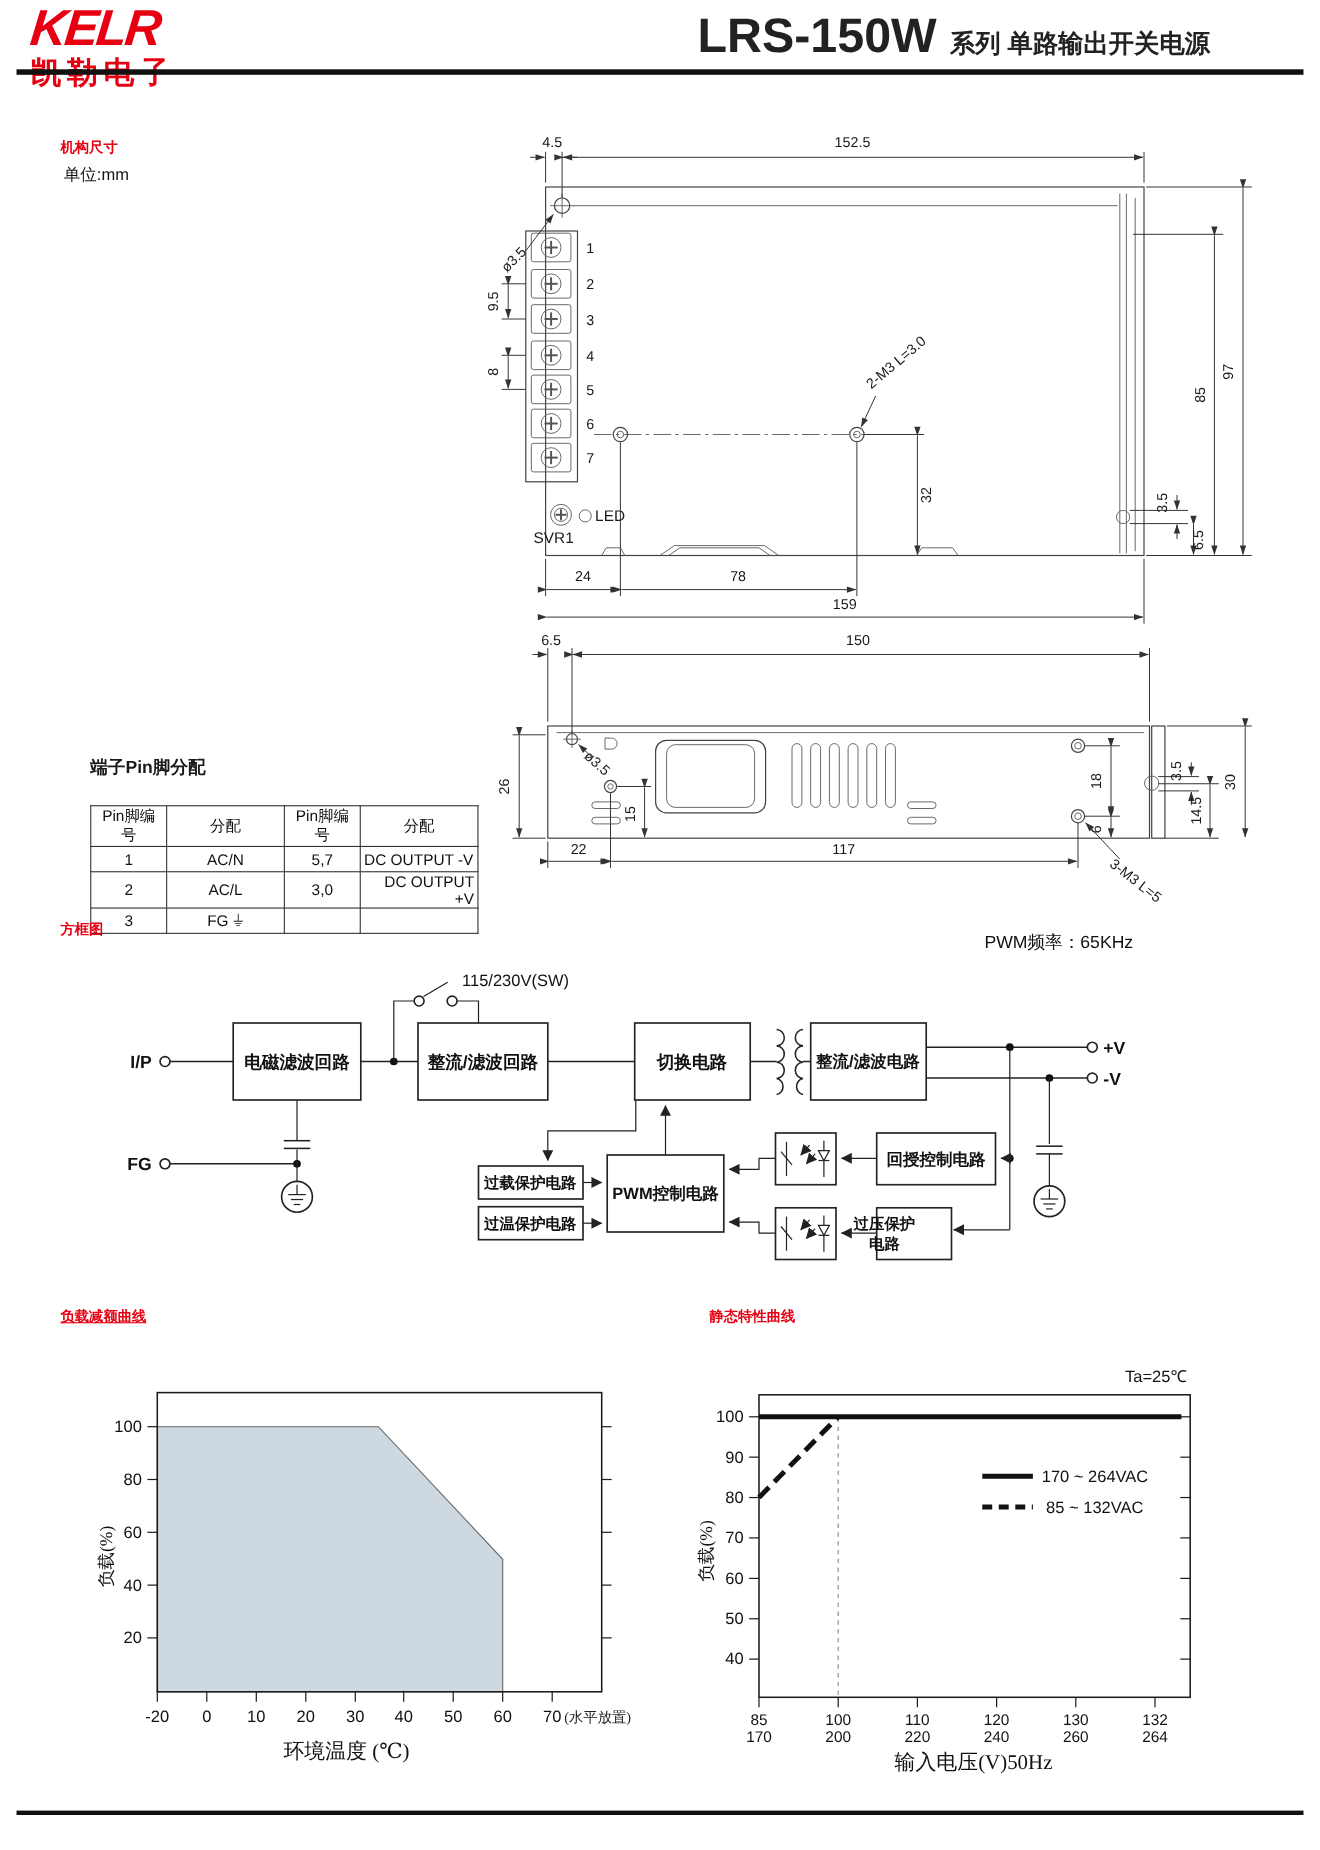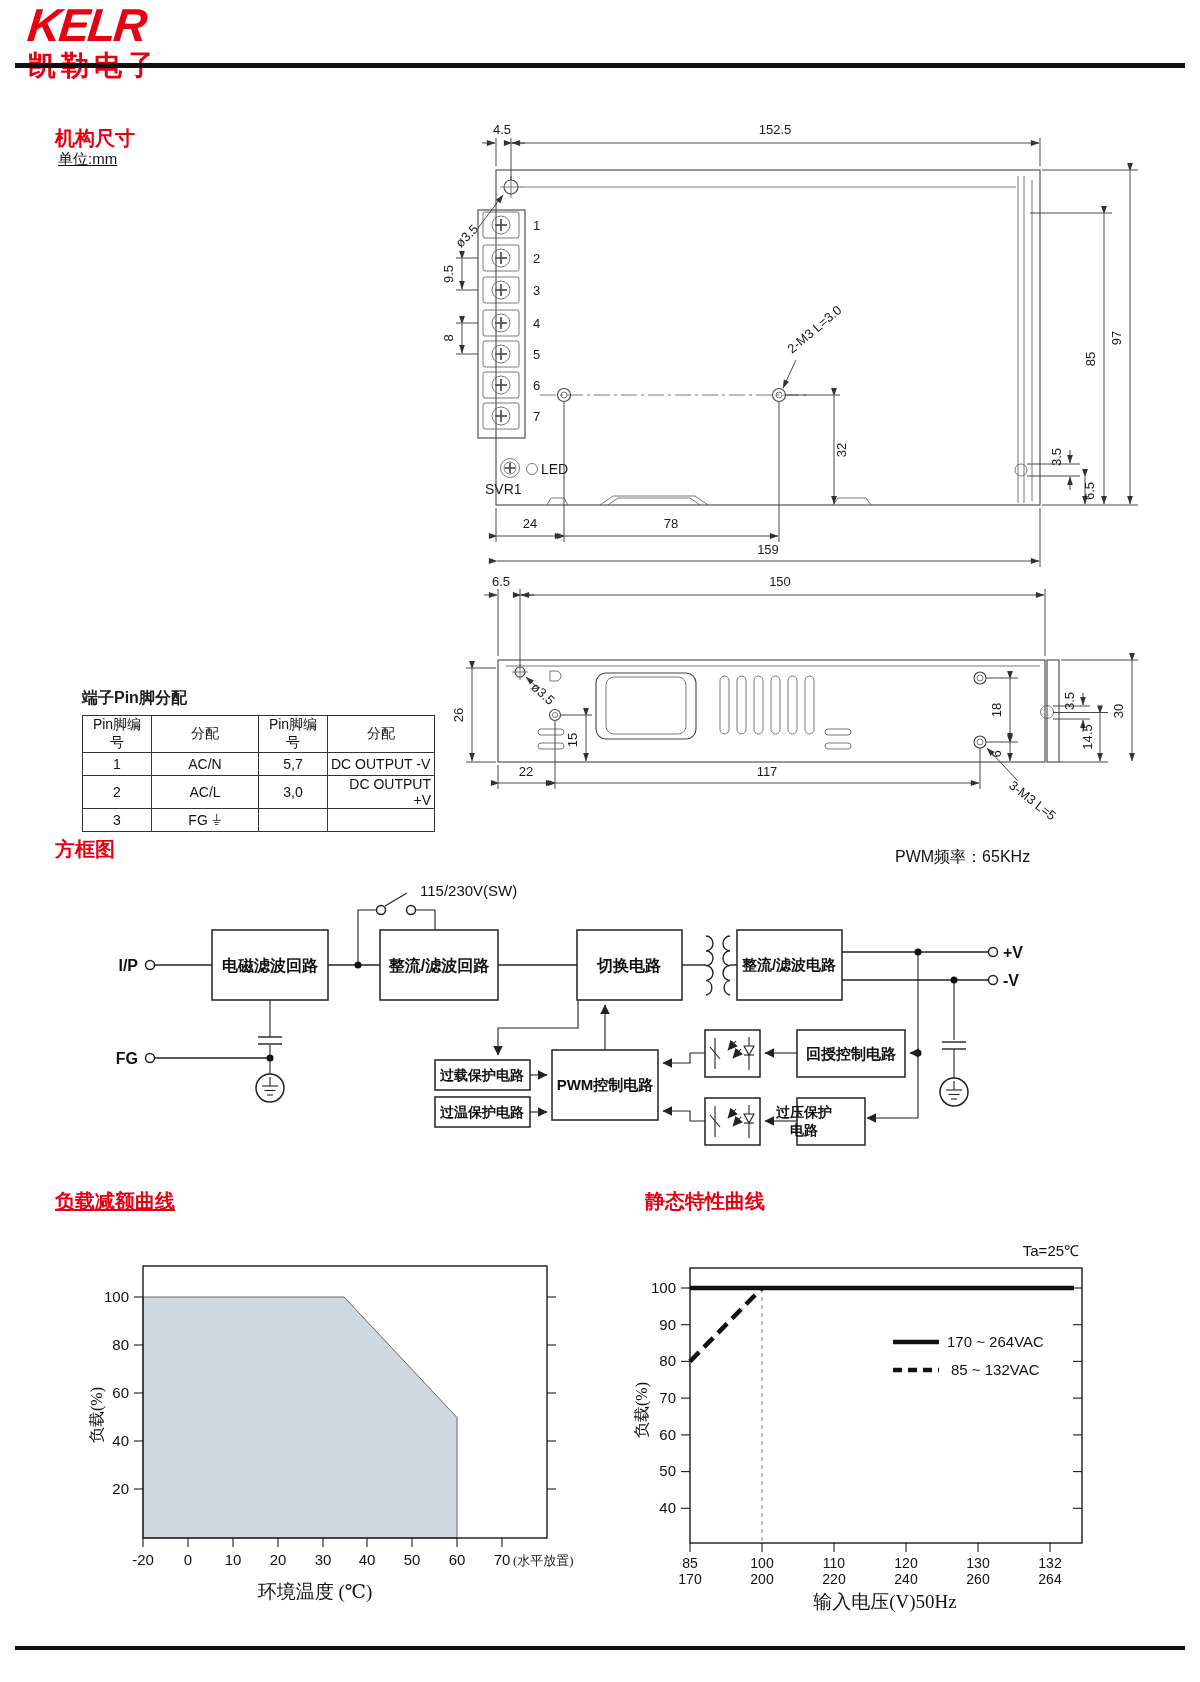--- a/index.html
+++ b/index.html
@@ -10,21 +10,21 @@
   .logo-en{display:block;font-size:46px;font-weight:bold;font-style:italic;color:#e60012;
            letter-spacing:-2px;line-height:1;transform:skewX(-6deg);}
   .logo-cn{display:block;font-size:28px;font-weight:bold;color:#e60012;letter-spacing:5px;
            line-height:1.1;margin-top:3px;}
   .titleblock{top:8px;left:520px;width:580px;display:flex;align-items:baseline;
               justify-content:flex-end;gap:12px;}
   .model{font-size:44px;font-weight:bold;color:#222;}
   .series{font-size:23px;font-weight:bold;color:#222;}
   .rule{left:15px;width:1170px;background:#111;}
   
-  .sec{color:#e60012;font-weight:bold;font-size:20px;}
+  .sec{color:#e60012;font-weight:bold;font-size:13px;}
   .plain{font-size:15px;color:#111;}
   
   .pintable{border-collapse:collapse;font-size:14px;color:#111;}
   .pintable td,.pintable th{border:1.2px solid #333;height:22px;text-align:center;
       font-weight:normal;padding:0 3px;}
   
   svg{position:absolute;overflow:visible;}
   .ln{stroke:#444;stroke-width:1.1;fill:none;}
   .lnt{stroke:#555;stroke-width:.8;fill:none;}
   .dim{stroke:#333;stroke-width:.9;fill:none;}
@@ -55,24 +55,28 @@
 </style>
 </head>
 <body>
 
 <div class="page">
 
   <div class="abs" style="top:2px;left:28px;">
     <span class="logo-en">KELR</span>
     <span class="logo-cn">凯勒电子</span>
   </div>
+  <div class="abs titleblock">
+    <span class="model">LRS-150W</span>
+    <span class="series">系列 单路输出开关电源</span>
+  </div>
   <div class="abs rule" style="top:63px;height:5px;"></div>
 
   <div class="abs sec" style="top:125px;left:55px;">机构尺寸</div>
-  <div class="abs plain" style="top:150px;left:58px;text-decoration:underline;">单位:mm</div>
+  <div class="abs plain" style="top:150px;left:58px;">单位:mm</div>
 
   <svg viewBox="0 0 700 475" style="left:440px;top:98px;width:700px;height:475px;">
     <defs>
       <marker id="tvE" orient="auto" markerWidth="11" markerHeight="8" refX="9.5" refY="4">
         <path d="M0.5,0.8 L10,4 L0.5,7.2 z" fill="#333"></path>
       </marker>
     </defs>
     <g>
       <rect x="56" y="72" width="544" height="335" class="ln" fill="#fff"></rect>
       <line x1="578" y1="78" x2="578" y2="405" class="lnt"></line>
@@ -191,21 +195,21 @@
         <line x1="587" y1="378" x2="640" y2="378" class="dim"></line>
       <line x1="630" y1="352" x2="630" y2="365" class="dim" marker-end="url(#tvE)"></line>
       <line x1="630" y1="392" x2="630" y2="379" class="dim" marker-end="url(#tvE)"></line>
       <text transform="translate(621,359) rotate(-90)" class="dt">3.5</text>
       <line x1="645" y1="379" x2="645" y2="406" class="dim" marker-start="url(#tvE)" marker-end="url(#tvE)"></line>
       <text transform="translate(654,393) rotate(-90)" class="dt">6.5</text>
     </g>
   </svg>
 
   <div class="abs" style="top:688px;left:82px;">
-    <div style="font-size:16px;font-weight:bold;margin-bottom:6px;">端子Pin脚分配</div>
+    <div style="font-size:16px;font-weight:bold;margin-bottom:23px;">端子Pin脚分配</div>
     <table class="pintable">
       <tbody>
           <tr>
         <th style="width:62px">Pin脚编号</th>
         <th style="width:100px">分配</th>
         <th style="width:62px">Pin脚编号</th>
         <th style="width:100px">分配</th>
       </tr>
       <tr>
         <td>1</td>

